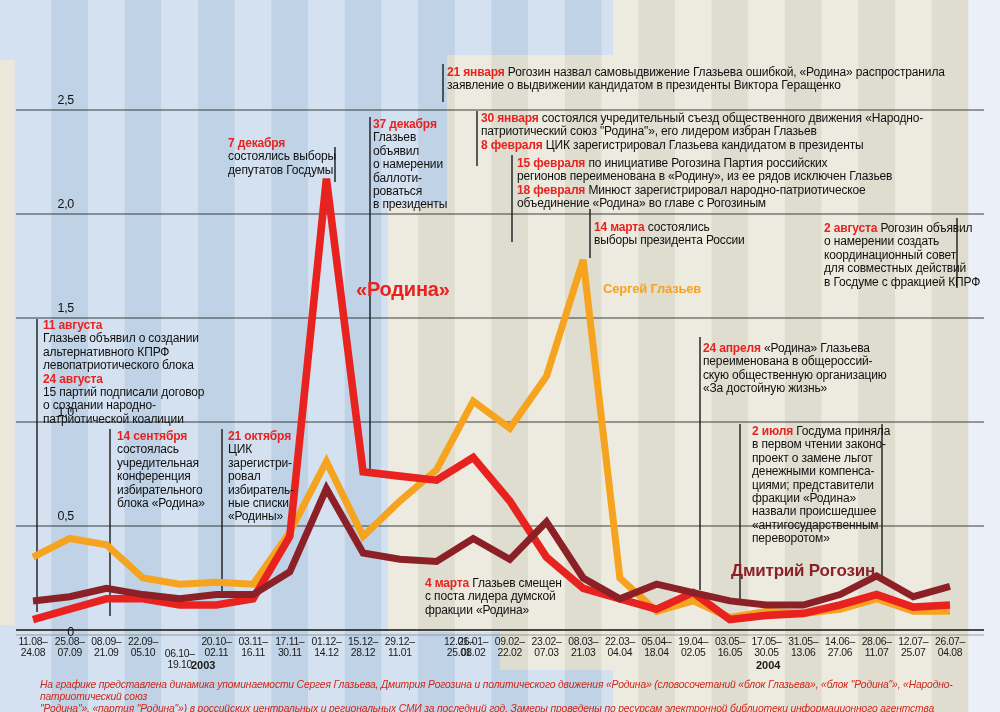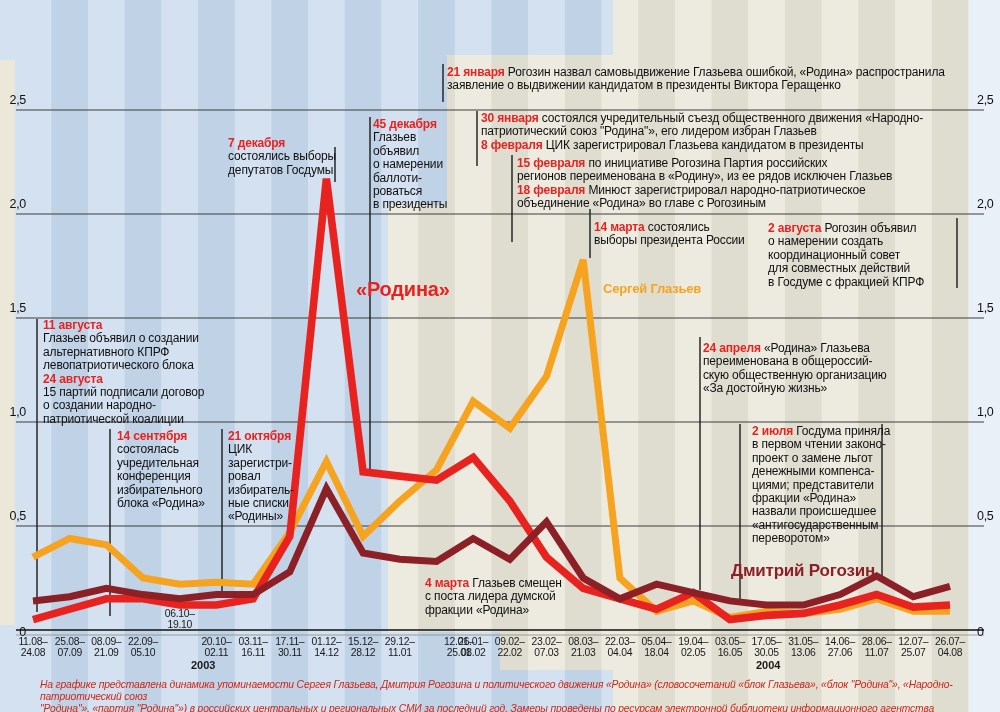--- a/index.html
+++ b/index.html
@@ -8,21 +8,21 @@
   #bg-svg{position:absolute;left:0;top:0;}
   .ttl{position:absolute;left:14px;top:13px;font-size:14.6px;color:#0d0d0d;letter-spacing:-0.1px;white-space:pre;}
   .ttl .b{font-weight:bold;}
   .ann{position:absolute;font-size:12px;line-height:13.4px;color:#101010;
        letter-spacing:-0.15px;white-space:pre;}
   .seg-date{font-weight:bold;}
   .slab{position:absolute;font-weight:bold;white-space:pre;letter-spacing:-0.2px;}
   .xlab{position:absolute;font-size:10.4px;line-height:11.4px;color:#1a1a1a;
         text-align:center;white-space:pre-line;letter-spacing:-0.3px;}
   .yrlab{position:absolute;font-size:11px;font-weight:bold;color:#1a1a1a;}
-  .ytick{position:absolute;font-size:12.5px;color:#111;letter-spacing:-0.3px;}
+  .ytick{position:absolute;font-size:12.5px;color:#111;letter-spacing:-0.3px;padding-left:48px;}
   .ytick.l{left:0;width:26px;text-align:right;}
   .ytick.r{left:977px;width:30px;text-align:left;}
   #footer{position:absolute;left:40px;top:679px;width:950px;
           font-size:10.3px;line-height:11.8px;font-style:italic;color:#cf2618;
           white-space:pre-line;letter-spacing:-0.15px;}
 </style>
 </head>
 <body>
 
 <div id="canvas">
@@ -110,21 +110,21 @@
 заявление о выдвижении кандидатом в президенты Виктора Геращенко</span></div>
       <div class="ann" style="left: 481px; top: 112px;"><span class="seg-date" style="color: rgb(232, 35, 31);">30 января</span><span class="seg-plain"> состоялся учредительный съезд общественного движения «Народно-
 патриотический союз "Родина"», его лидером избран Глазьев
 </span><span class="seg-date" style="color: rgb(232, 35, 31);">8 февраля</span><span class="seg-plain"> ЦИК зарегистрировал Глазьева кандидатом в президенты</span></div>
       <div class="ann" style="left: 517px; top: 157px;"><span class="seg-date" style="color: rgb(232, 35, 31);">15 февраля</span><span class="seg-plain"> по инициативе Рогозина Партия российских
 регионов переименована в «Родину», из ее рядов исключен Глазьев
 </span><span class="seg-date" style="color: rgb(232, 35, 31);">18 февраля</span><span class="seg-plain"> Минюст зарегистрировал народно-патриотическое
 объединение «Родина» во главе с Рогозиным</span></div>
       <div class="ann" style="left: 594px; top: 221px;"><span class="seg-date" style="color: rgb(232, 35, 31);">14 марта</span><span class="seg-plain"> состоялись
 выборы президента России</span></div>
-      <div class="ann" style="left: 768px; top: 222px;"><span class="seg-date" style="color: rgb(232, 35, 31);">2 августа</span><span class="seg-plain"> Рогозин объявил
+      <div class="ann" style="left: 824px; top: 222px;"><span class="seg-date" style="color: rgb(232, 35, 31);">2 августа</span><span class="seg-plain"> Рогозин объявил
 о намерении создать
 координационный совет
 для совместных действий
 в Госдуме с фракцией КПРФ</span></div>
       <div class="ann" style="left: 43px; top: 319px;"><span class="seg-date" style="color: rgb(232, 35, 31);">11 августа</span><span class="seg-plain">
 Глазьев объявил о создании
 альтернативного КПРФ
 левопатриотического блока
 </span><span class="seg-date" style="color: rgb(232, 35, 31);">24 августа</span><span class="seg-plain">
 15 партий подписали договор
@@ -139,21 +139,21 @@
       <div class="ann" style="left: 228px; top: 430px;"><span class="seg-date" style="color: rgb(232, 35, 31);">21 октября</span><span class="seg-plain">
 ЦИК
 зарегистри-
 ровал
 избиратель-
 ные списки
 «Родины»</span></div>
       <div class="ann" style="left: 228px; top: 137px;"><span class="seg-date" style="color: rgb(232, 35, 31);">7 декабря</span><span class="seg-plain">
 состоялись выборы
 депутатов Госдумы</span></div>
-      <div class="ann" style="left: 373px; top: 118px;"><span class="seg-date" style="color: rgb(232, 35, 31);">45 декабря</span><span class="seg-plain">
+      <div class="ann" style="left: 373px; top: 118px;"><span class="seg-date" style="color: rgb(232, 35, 31);">37 декабря</span><span class="seg-plain">
 Глазьев
 объявил
 о намерении
 баллоти-
 роваться
 в президенты</span></div>
       <div class="ann" style="left: 425px; top: 577px;"><span class="seg-date" style="color: rgb(232, 35, 31);">4 марта</span><span class="seg-plain"> Глазьев смещен
 с поста лидера думской
 фракции «Родина»</span></div>
       <div class="ann" style="left: 703px; top: 342px;"><span class="seg-date" style="color: rgb(232, 35, 31);">24 апреля</span><span class="seg-plain"> «Родина» Глазьева
@@ -177,21 +177,21 @@
     </div>
   <div id="xaxis">
       <div class="xlab" style="left: 12px; top: 636px; width: 42px;">11.08–
 24.08</div>
       <div class="xlab" style="left: 48.68px; top: 636px; width: 42px;">25.08–
 07.09</div>
       <div class="xlab" style="left: 85.36px; top: 636px; width: 42px;">08.09–
 21.09</div>
       <div class="xlab" style="left: 122.04px; top: 636px; width: 42px;">22.09–
 05.10</div>
-      <div class="xlab" style="left: 158.72px; top: 608px; width: 42px;">06.10–
+      <div class="xlab" style="left: 158.72px; top: 648px; width: 42px;">06.10–
 19.10</div>
       <div class="xlab" style="left: 195.4px; top: 636px; width: 42px;">20.10–
 02.11</div>
       <div class="xlab" style="left: 232.08px; top: 636px; width: 42px;">03.11–
 16.11</div>
       <div class="xlab" style="left: 268.76px; top: 636px; width: 42px;">17.11–
 30.11</div>
       <div class="xlab" style="left: 305.44px; top: 636px; width: 42px;">01.12–
 14.12</div>
       <div class="xlab" style="left: 342.12px; top: 636px; width: 42px;">15.12–

